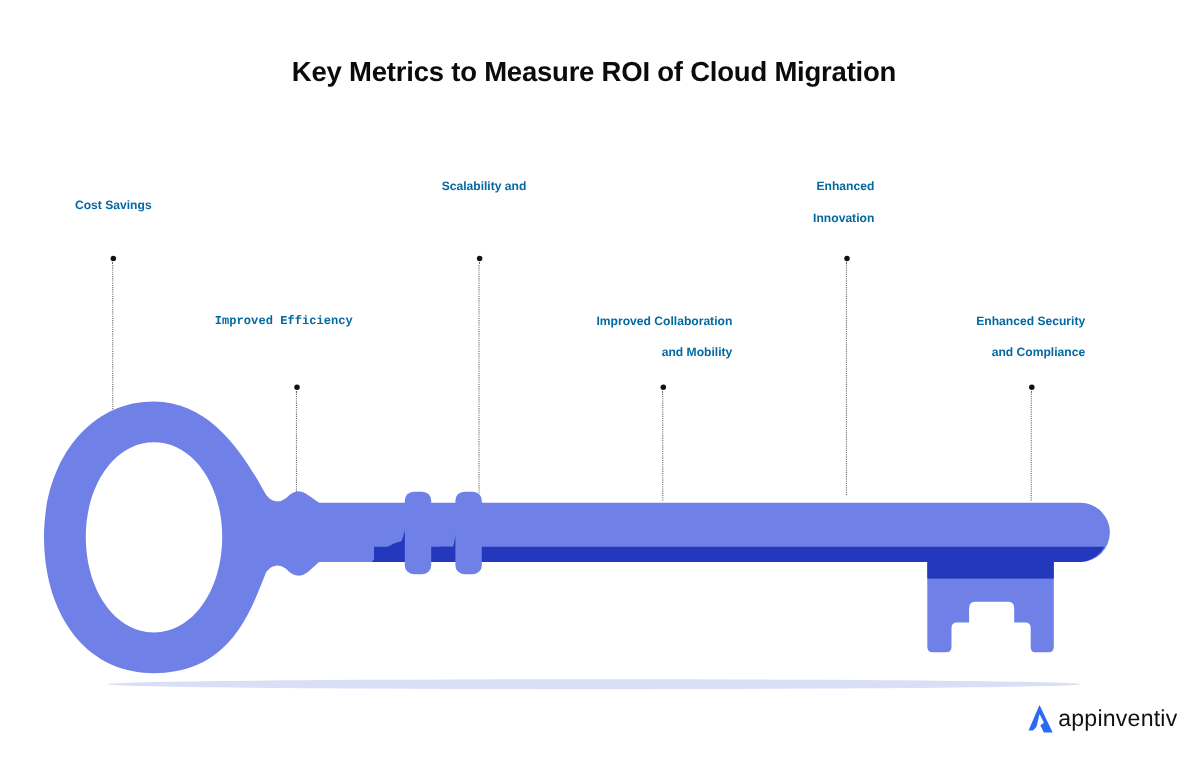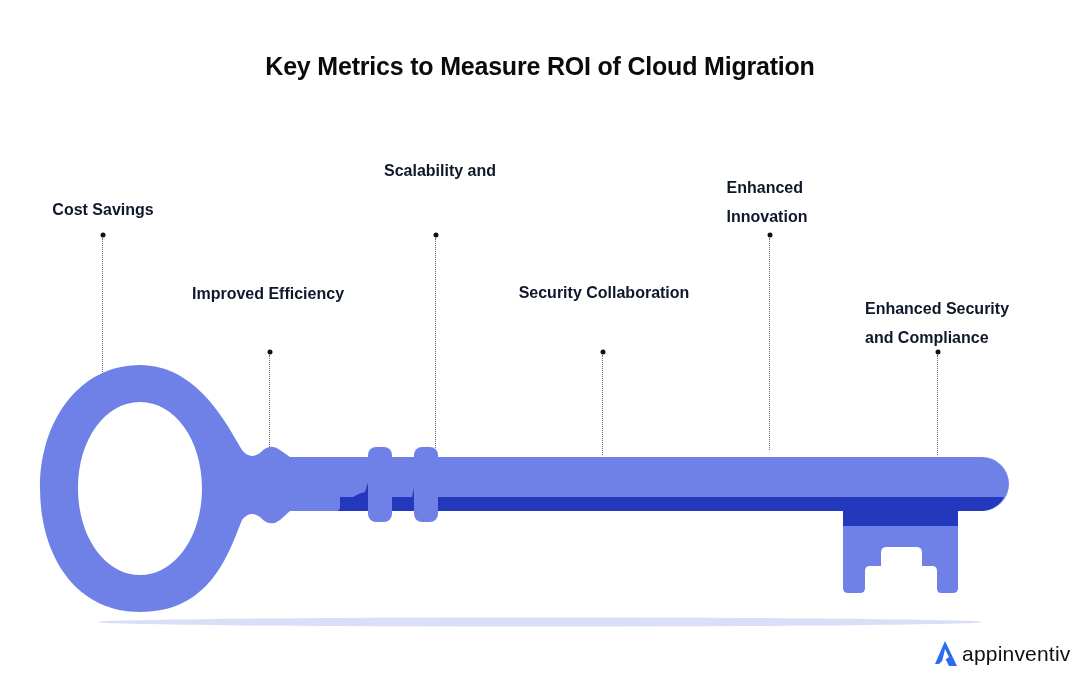--- a/index.html
+++ b/index.html
@@ -1,21 +1,21 @@
 <!DOCTYPE html>
 <html><head>
 <meta charset="utf-8">
 <style>
   html, body { margin: 0; padding: 0; background: #ffffff; }
   body { width: 1080px; height: 692px; position: relative; overflow: hidden;
          font-family: "Liberation Sans", sans-serif; color: #111111; }
   .title { position: absolute; top: 52px; left: 0; width: 1080px; text-align: center;
            font-size: 25px; font-weight: 700; letter-spacing: -0.2px; color: #0b0b0b; }
-  .label { position: absolute; text-align: left; font-size: 16px; font-weight: 600;
-           line-height: 29px; color: #0f172a; white-space: nowrap; transform: translateX(-50%); }
+  .label { position: absolute; text-align: right; font-size: 11px; font-weight: 600;
+           line-height: 29px; color: #0369a1; white-space: nowrap; transform: translateX(-50%); }
   .stem { position: absolute; width: 0; border-left: 1.6px dotted #6a6a6a; }
   .dot { position: absolute; width: 5px; height: 5px; border-radius: 50%; background: #111; transform: translate(-50%, -50%); }
   svg.key { position: absolute; left: 0; top: 0; }
   .logo { position: absolute; left: 932px; top: 640px; display: flex; align-items: center; }
   .logo-text { font-size: 21px; font-weight: 500; color: #111; margin-left: 4px; letter-spacing: 0.2px; }
 </style>
 </head>
 <body>
 
 <div class="title">Key Metrics to Measure ROI of Cloud Migration</div>
@@ -54,52 +54,53 @@
       M140 402
       C105 402 78 440 78 488
       C78 537 105 575 140 575
       C175 575 202 537 202 488
       C202 440 175 402 140 402 Z"></path>
   </g>
 </svg>
 
 <div id="metrics-layer">
 
-  <div class="label" style="left:103px; top:195px;">
+  <div class="label" style="left:103px; top:173px;">
     <div>Cost Savings</div>
   </div>
   <div class="dot" style="left:103px; top:235px;"></div>
   <div class="stem" style="left:102px; top:238px; height:134px;"></div>
 
-  <div class="label" style="left:268px; top:279px;">
+  <div class="label" style="left:258px; top:279px;font-family:Liberation Mono, monospace;">
     <div>Improved Efficiency</div>
   </div>
   <div class="dot" style="left:270px; top:352px;"></div>
   <div class="stem" style="left:269px; top:355px; height:92px;"></div>
 
   <div class="label" style="left:440px; top:156px;">
     <div>Scalability and</div>
   </div>
   <div class="dot" style="left:436px; top:235px;"></div>
   <div class="stem" style="left:435px; top:238px; height:210px;"></div>
 
   <div class="label" style="left:604px; top:278px;">
-    <div>Security Collaboration</div>
+    <div>Improved Collaboration</div>
+    <div>and Mobility</div>
   </div>
   <div class="dot" style="left:603px; top:352px;"></div>
   <div class="stem" style="left:602px; top:355px; height:100px;"></div>
 
-  <div class="label" style="left:767px; top:156px;margin-top:17px;">
+  <div class="label" style="left:767px; top:156px;">
     <div>Enhanced</div>
     <div>Innovation</div>
   </div>
   <div class="dot" style="left:770px; top:235px;"></div>
   <div class="stem" style="left:769px; top:238px; height:212px;"></div>
 
-  <div class="label" style="left:937px; top:278px;margin-top:16px;">
+  <div class="label" style="left:937px; top:278px;">
     <div>Enhanced Security</div>
     <div>and Compliance</div>
   </div>
   <div class="dot" style="left:938px; top:352px;"></div>
   <div class="stem" style="left:937px; top:355px; height:100px;"></div>
 </div>
 
 <div class="logo">
   <svg width="26" height="28" viewBox="0 0 26 28">
     <path d="M13 1 L25 26 L17 26 L13 18 L7 24 L3 24 Z" fill="#2b6bf3"></path>

